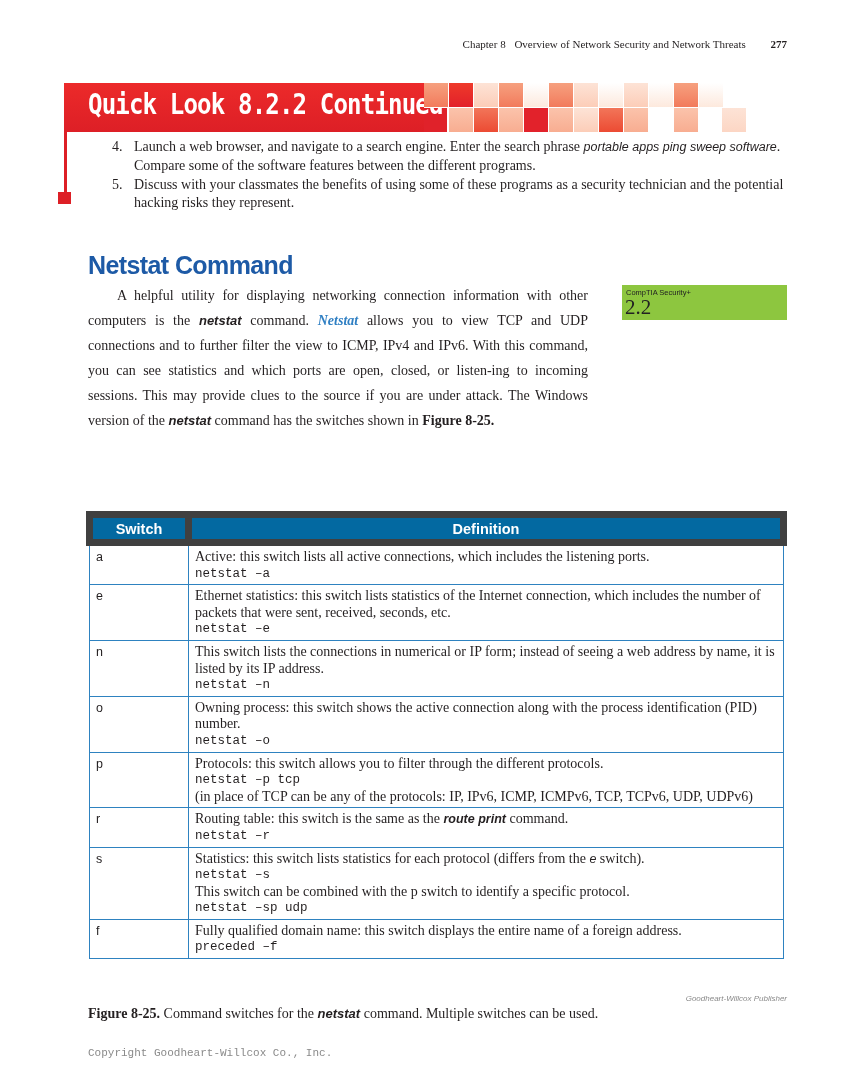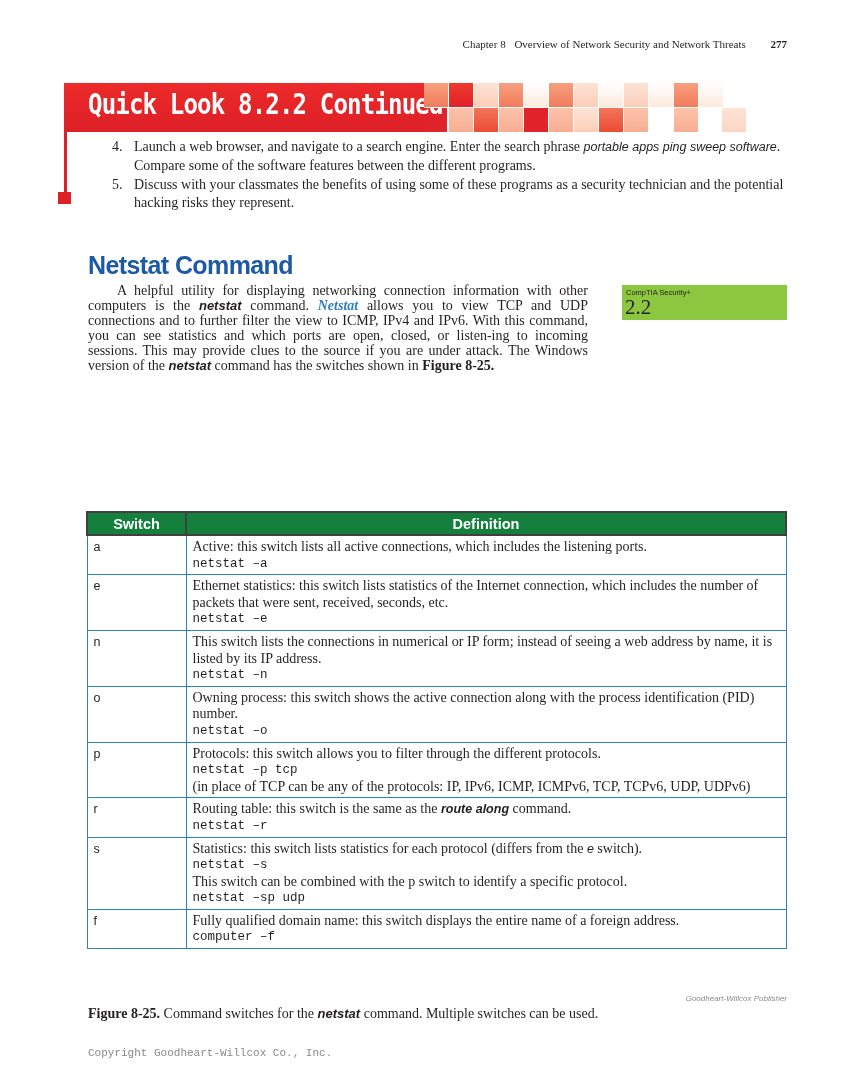--- a/index.html
+++ b/index.html
@@ -28,35 +28,35 @@
   .ql-list { left: 112px; top: 138px; width: 690px; font-size: 14px; line-height: 17.5px; margin: 0; padding: 0; list-style: none; }
   .ql-list li { position: relative; padding-left: 22px; margin-bottom: 2px; }
   .ql-list .num { position: absolute; left: 0; top: 0; }
   .sans { font-family: "Liberation Sans", "DejaVu Sans", sans-serif; font-size: 12.5px; font-style: italic; }
 
   
   .section-title { left: 88px; top: 251px; font-family: "Liberation Sans", "DejaVu Sans", sans-serif;
                    font-weight: bold; font-size: 25px; color: #1d5aa6; letter-spacing: -0.6px; }
 
   
-  .body-text { left: 88px; top: 283px; width: 500px; font-size: 14px; line-height: 15px; text-align: justify; }
+  .body-text { left: 88px; top: 283px; width: 500px; font-size: 14px; line-height: 25px; text-align: justify; }
   .body-text p { margin: 0; text-indent: 29px; }
   .body-text b.sans { font-weight: bold; font-size: 13px; }
   .term { color: #2f7fc3; font-style: italic; font-weight: bold; }
   .code-line { display: block; text-indent: 0; padding-left: 58px; font-family: "Liberation Sans", "DejaVu Sans", sans-serif; font-size: 12.5px; }
 
   
   .comptia { left: 622px; top: 285px; width: 165px; height: 35px; background: #8dc63f; }
   .comptia .lbl { position: absolute; left: 4px; top: 3px; font-family: "Liberation Sans", "DejaVu Sans", sans-serif; font-size: 7.5px; color: #222; }
   .comptia .num { position: absolute; left: 3px; top: 10px; font-size: 21px; color: #222; }
 
   
   .tbl { left: 86px; top: 511px; width: 701px; border-collapse: collapse; font-size: 14px; }
-  .tbl th { background: #15803d; color: #fff; font-family: "Liberation Sans", "DejaVu Sans", sans-serif;
-            font-weight: bold; font-size: 14.5px; height: 21px; padding: 0; border: 2px solid #404040; }
+  .tbl th { background: #0369a1; color: #fff; font-family: "Liberation Sans", "DejaVu Sans", sans-serif;
+            font-weight: bold; font-size: 14.5px; height: 21px; padding: 0; border: 7px solid #404040; }
   .tbl td { border: 1px solid #2e82c0; vertical-align: top; padding: 3px 6px 2px 6px; line-height: 16.6px; }
   .tbl td.sw { width: 86px; font-family: "Liberation Sans", "DejaVu Sans", sans-serif; font-size: 12.5px; }
   .tbl td.sw.serif { font-family: "Liberation Serif", "DejaVu Serif", serif; font-size: 14px; }
   .tbl .cmd { font-family: Liberation Mono, monospace; font-size: 12.5px; display: block; }
   .tbl b.sans { font-size: 12.5px; }
 
   .credit { right: 62px; top: 994px; font-family: "Liberation Sans", "DejaVu Sans", sans-serif; font-style: italic; font-size: 8px; color: #8a8a8a; }
   .caption { left: 88px; top: 1006px; font-size: 14px; white-space: nowrap; }
   .caption .fig { font-weight: bold; }
   .caption b.sans { font-size: 13px; }
@@ -149,29 +149,29 @@
     <tr>
       <td class="sw">o</td>
       <td><span>Owning process: this switch shows the active connection along with the process identification (PID) number.</span><span class="cmd">netstat –o</span></td>
     </tr>
     <tr>
       <td class="sw">p</td>
       <td><span>Protocols: this switch allows you to filter through the different protocols.</span><span class="cmd">netstat –p tcp</span><span>(in place of TCP can be any of the protocols: IP, IPv6, ICMP, ICMPv6, TCP, TCPv6, UDP, UDPv6)</span></td>
     </tr>
     <tr>
       <td class="sw">r</td>
-      <td><span>Routing table: this switch is the same as the </span><b class="sans">route along</b><span> command.</span><span class="cmd">netstat –r</span></td>
+      <td><span>Routing table: this switch is the same as the </span><b class="sans">route print</b><span> command.</span><span class="cmd">netstat –r</span></td>
     </tr>
     <tr>
       <td class="sw">s</td>
       <td><span>Statistics: this switch lists statistics for each protocol (differs from the </span><span class="sans">e</span><span> switch).</span><span class="cmd">netstat –s</span><span style="display:block">This switch can be combined with the p switch to identify a specific protocol.</span><span class="cmd">netstat –sp udp</span></td>
     </tr>
     <tr>
       <td class="sw">f</td>
-      <td><span>Fully qualified domain name: this switch displays the entire name of a foreign address.</span><span class="cmd">computer –f</span></td>
+      <td><span>Fully qualified domain name: this switch displays the entire name of a foreign address.</span><span class="cmd">preceded –f</span></td>
     </tr>
   </tbody>
 </table>
 
 <div class="abs credit">Goodheart-Willcox Publisher</div>
 
 <div class="abs caption">
   <span class="fig">Figure 8-25.</span><span> Command switches for the </span><b class="sans">netstat</b><span> command. Multiple switches can be used.</span>
 </div>
 

